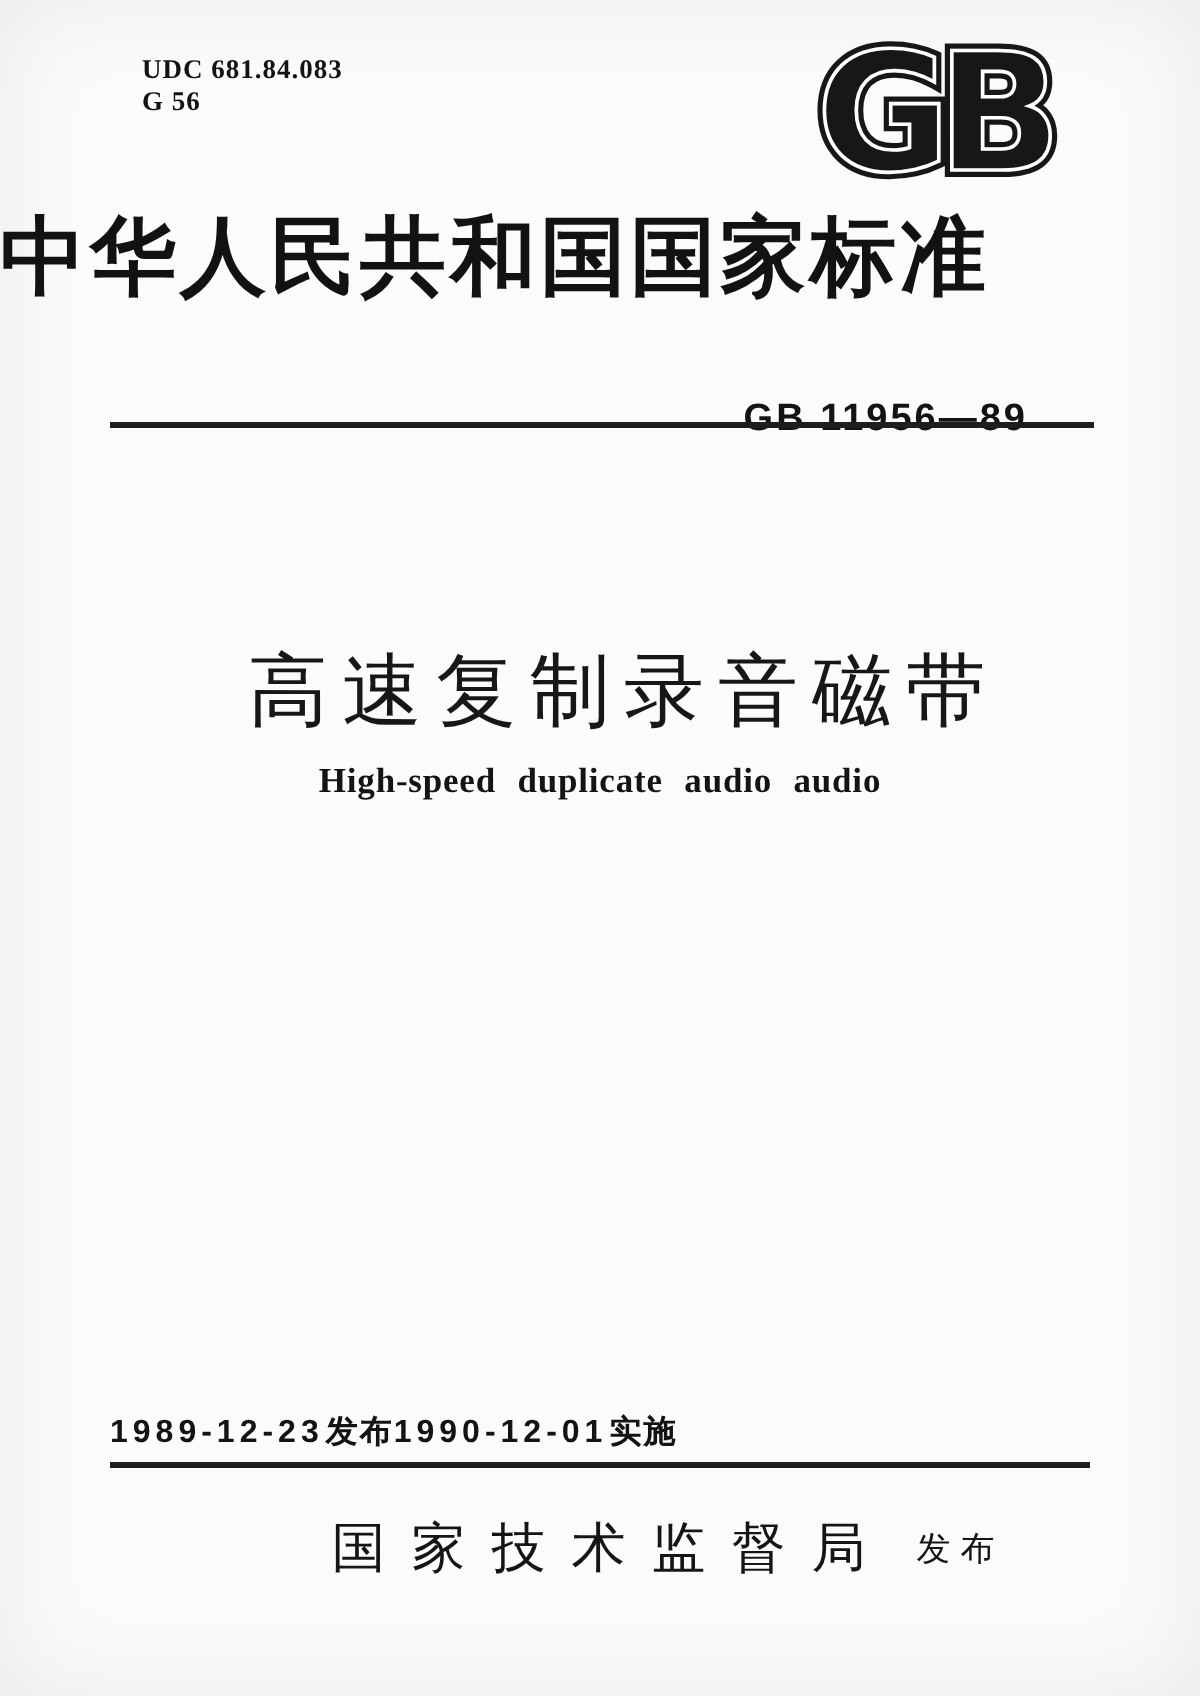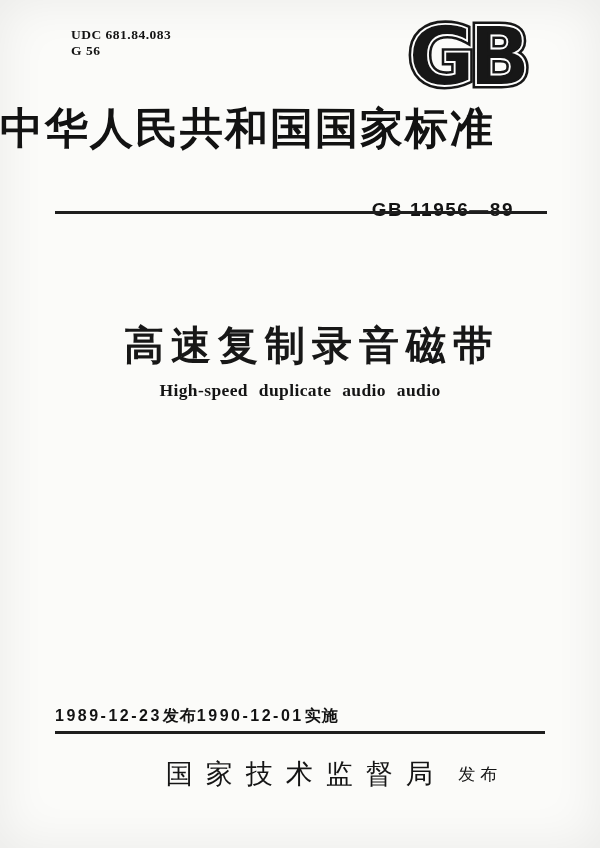--- a/index.html
+++ b/index.html
@@ -83,21 +83,21 @@
     height: 3px;
   }
   
   .title-zh {
     position: absolute;
     top: 318px;
     left: 0;
     width: 100%;
     text-align: center;
     font-family: "Liberation Sans", sans-serif;
-    font-weight: 700;
+    font-weight: 400;
     font-size: 40px;
     letter-spacing: 7px;
     padding-left: 24px;
     box-sizing: border-box;
     color: #171717;
     white-space: nowrap;
   }
   
   .title-en {
     position: absolute;

